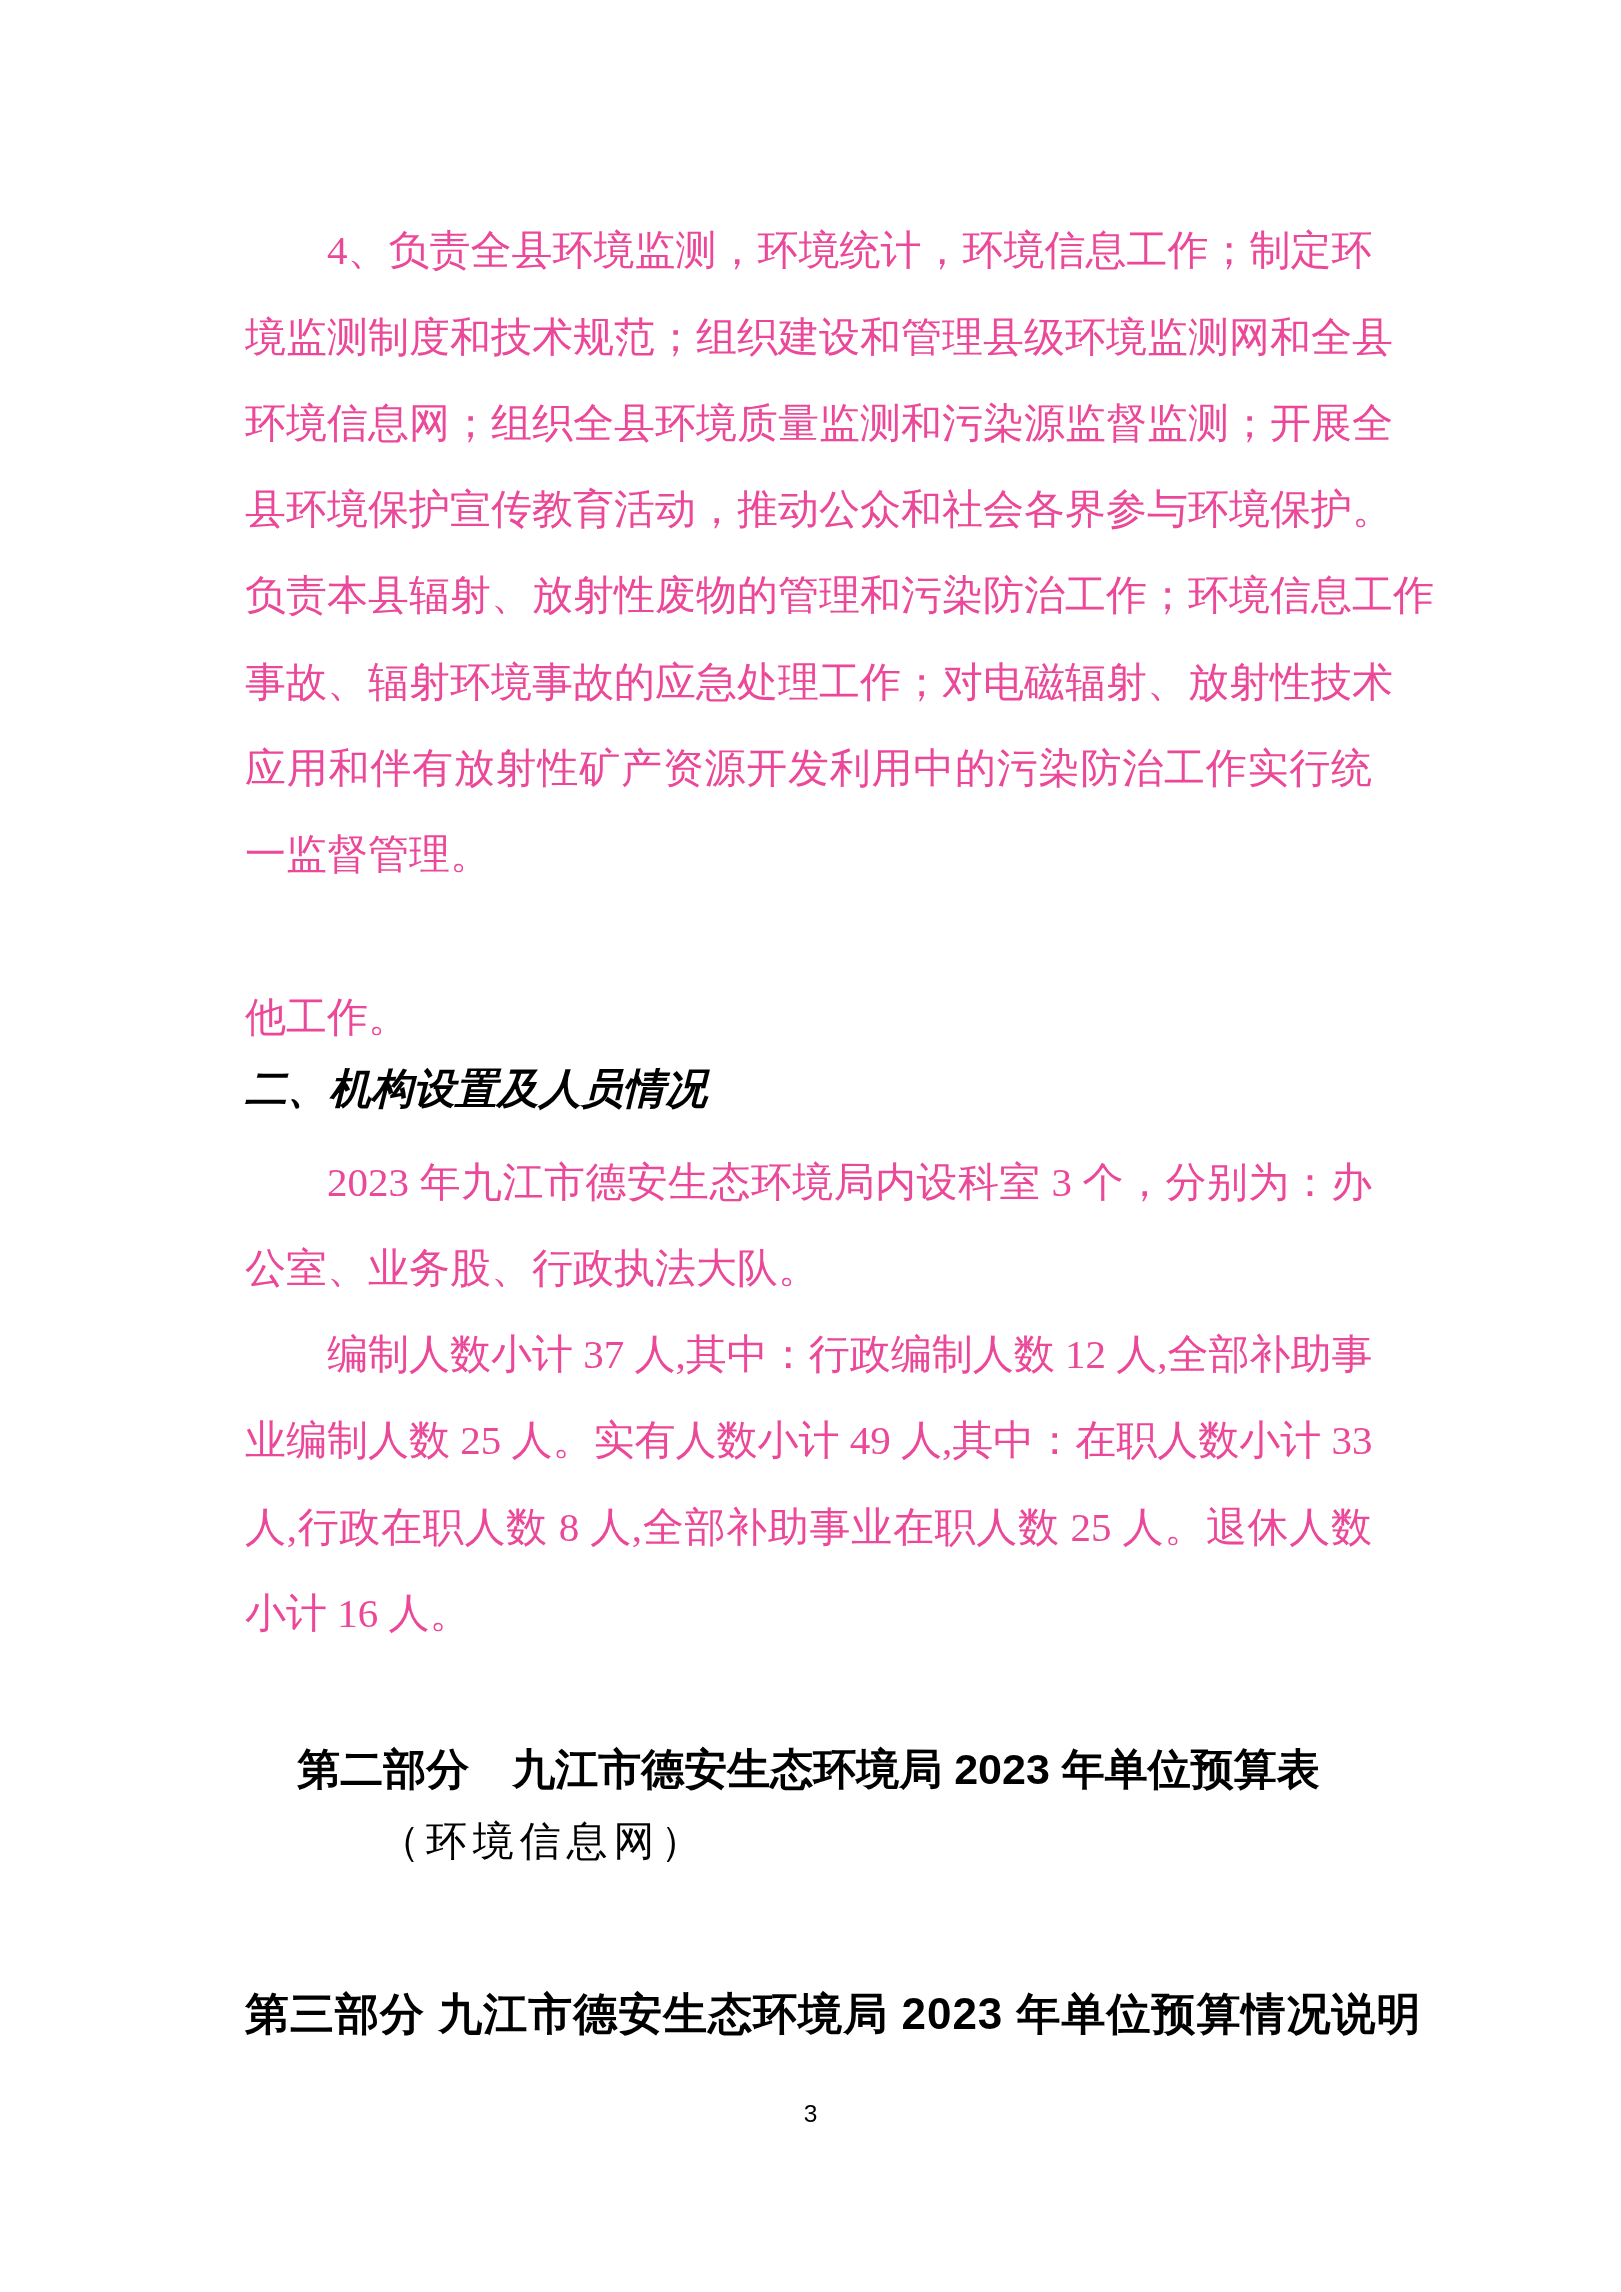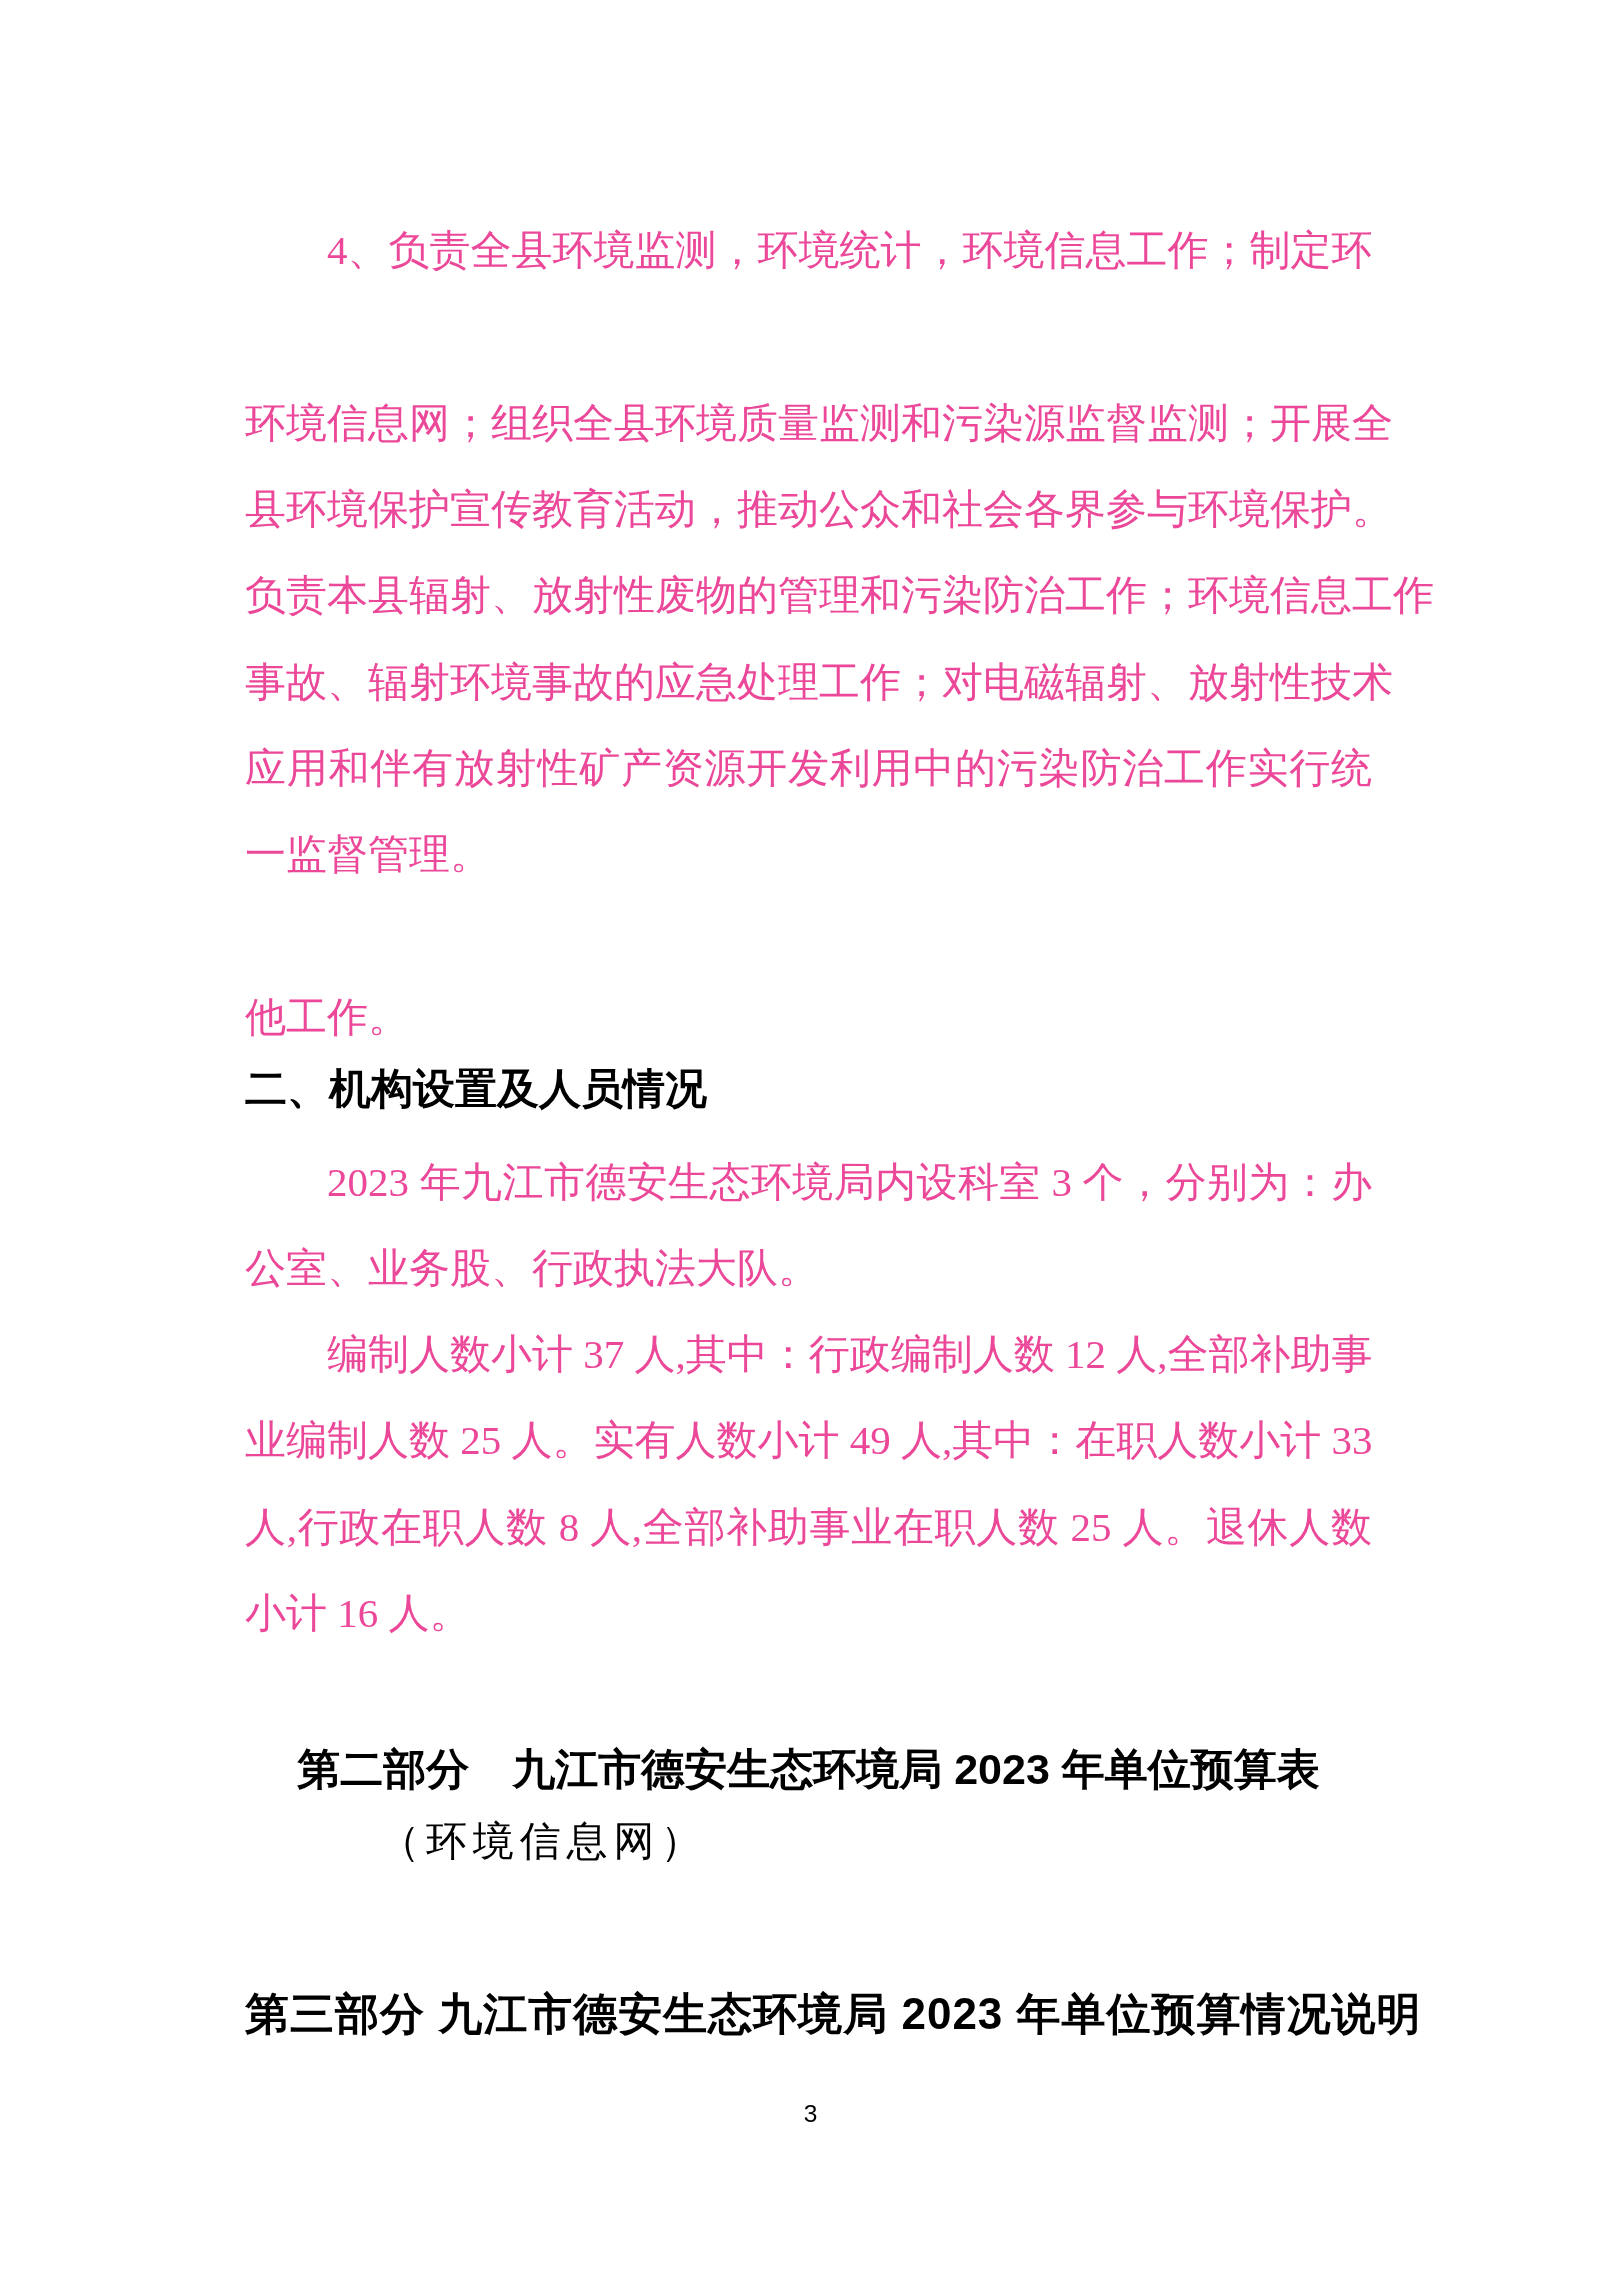--- a/index.html
+++ b/index.html
@@ -36,21 +36,21 @@
   .heading {
     position: absolute;
     left: 245px;
     width: 1127px;
     font-family: "Liberation Sans", "DejaVu Sans", sans-serif;
     font-weight: bold;
     color: #000;
     white-space: nowrap;
     line-height: 1.2;
   }
-  .h-sub   { top: 1064px; font-size: 42px; }
+  .h-sub   { top: 1064px; font-size: 42px; font-style: italic; }
   .h-part2 { top: 1744px; font-size: 43px; text-align: center; }
   .h-part3 { top: 1988px; font-size: 44px; letter-spacing: 1px; }
   .note-line {
     position: absolute;
     left: 245px;
     top: 1814px;
     width: 1127px;
     font-size: 41px;
     text-indent: 134px;
     letter-spacing: 5.9px;
@@ -66,20 +66,21 @@
     font-size: 24.5px;
     color: #000;
   }
 </style>
 </head>
 <body>
 
 <div id="page">
 
   <div class="line indent" style="top:225px">4、负责全县环境监测，环境统计，环境信息工作；制定环</div>
+  <div class="line" style="top:312px">境监测制度和技术规范；组织建设和管理县级环境监测网和全县</div>
   <div class="line" style="top:398px">环境信息网；组织全县环境质量监测和污染源监督监测；开展全</div>
   <div class="line" style="top:484px">县环境保护宣传教育活动，推动公众和社会各界参与环境保护。</div>
   <div class="line" style="top:570px">负责本县辐射、放射性废物的管理和污染防治工作；环境信息工作</div>
   <div class="line" style="top:657px">事故、辐射环境事故的应急处理工作；对电磁辐射、放射性技术</div>
   <div class="line" style="top:743px">应用和伴有放射性矿产资源开发利用中的污染防治工作实行统</div>
   <div class="line last" style="top:829px">一监督管理。</div>
 
   <div class="line last" style="top:992px">他工作。</div>
 
   <div class="heading h-sub">二、机构设置及人员情况</div>

